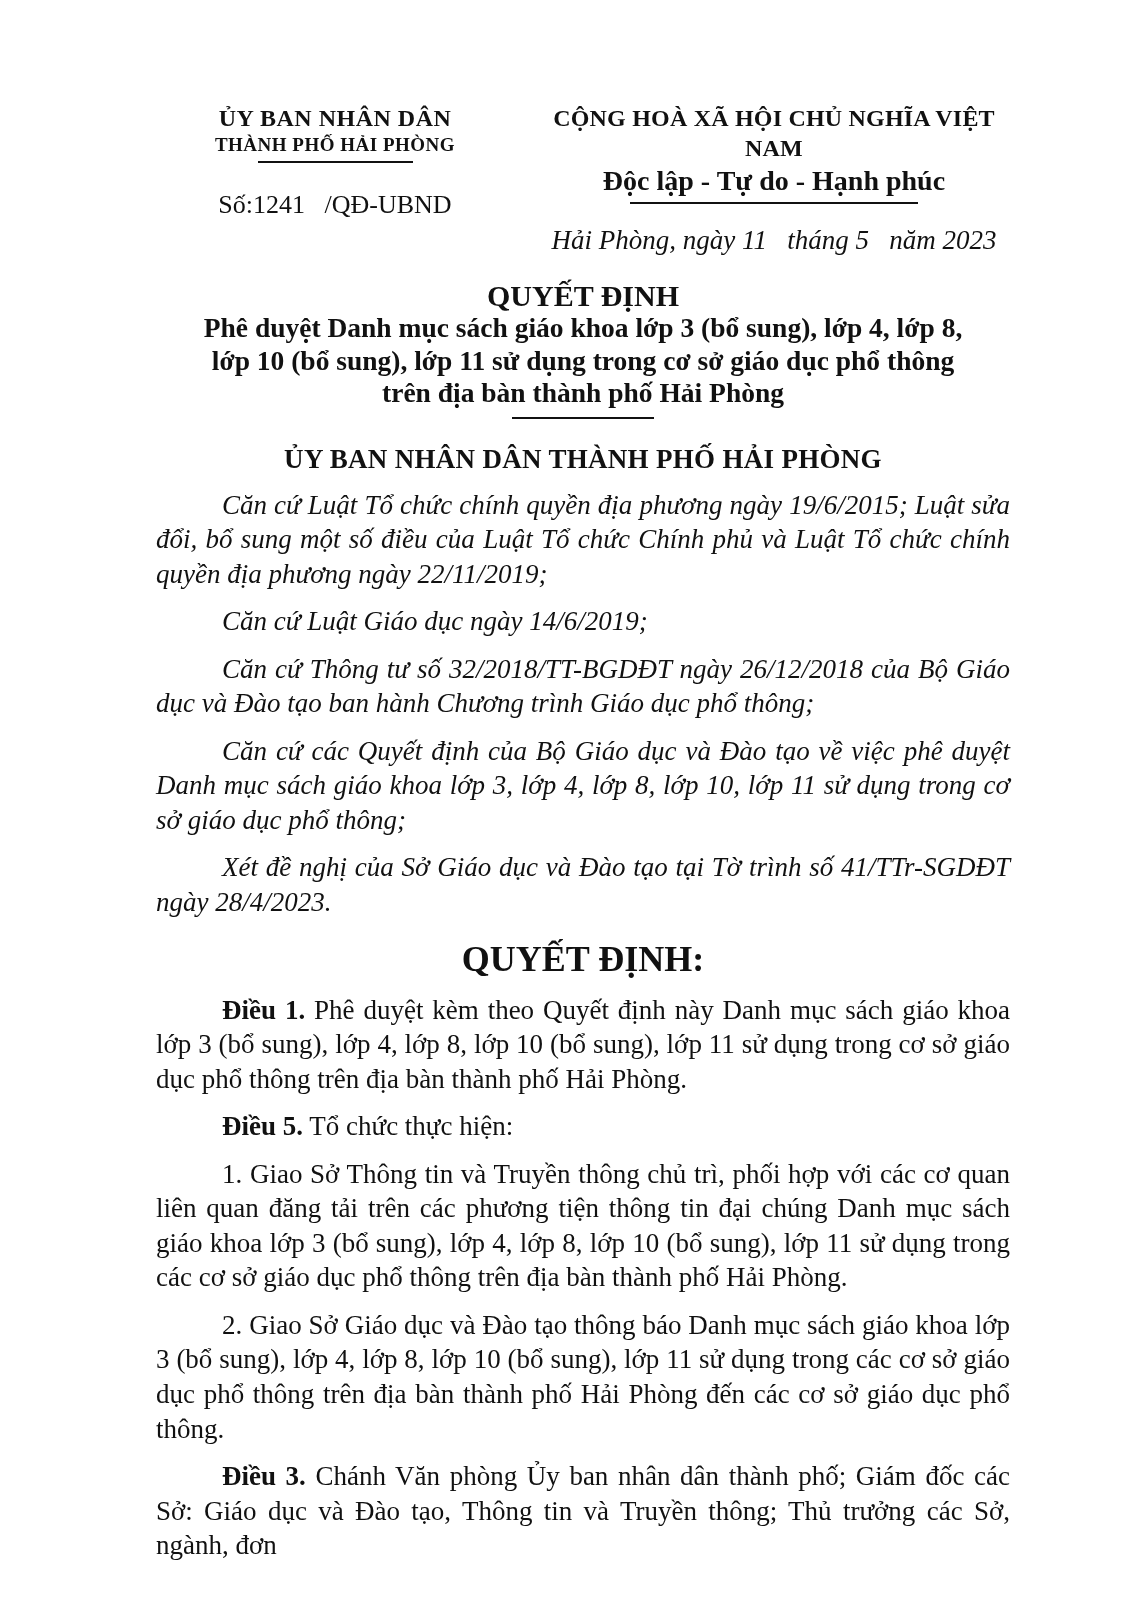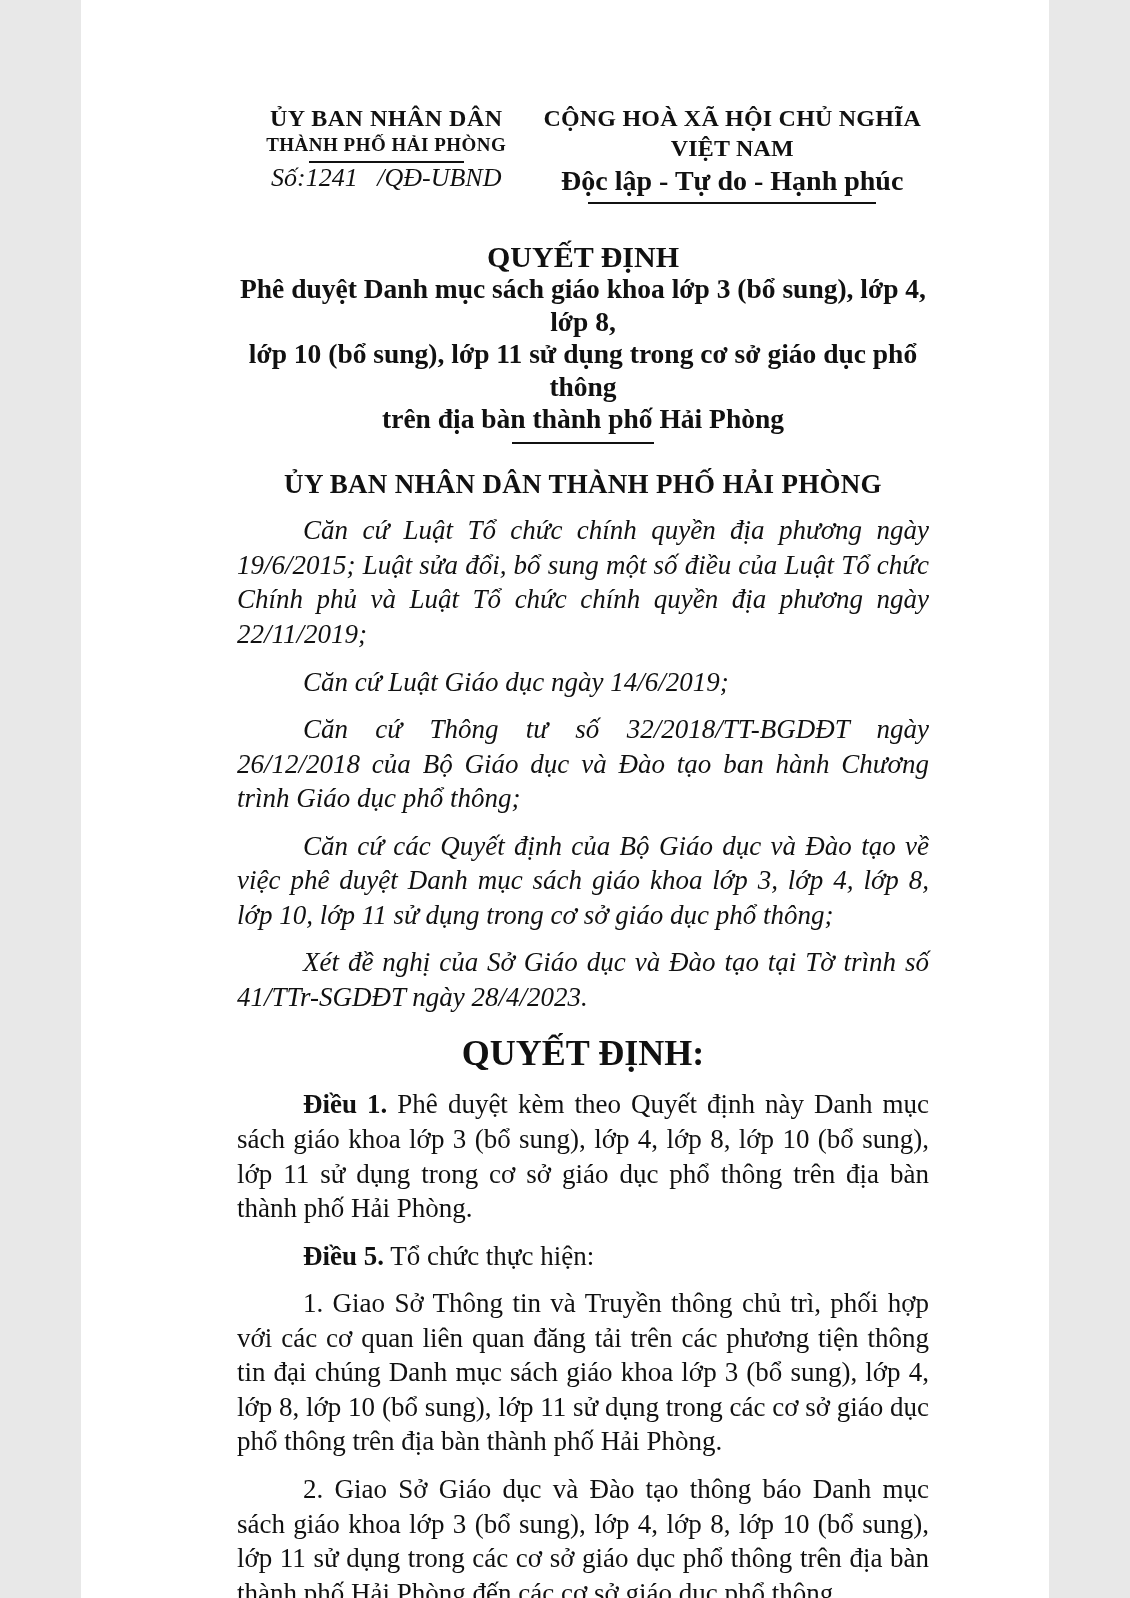--- a/index.html
+++ b/index.html
@@ -1,39 +1,39 @@
 <!DOCTYPE html>
 <html><head>
 <meta charset="utf-8">
 <style>
   * { box-sizing: border-box; }
   html, body { margin: 0; padding: 0; background: #e8e8e8; }
   .page {
-    width: 968px; height: 1598px;
+    width: 1130px; height: 1598px;
     margin: 0 auto;
     background: #ffffff;
     color: #111;
     font-family: "Liberation Serif", "DejaVu Serif", serif;
     padding: 103px 120px 0 156px;
     overflow: hidden;
   }
   
   .doc-header { display: flex; justify-content: space-between; }
   .issuer-block { width: 358px; text-align: center; }
   .issuer-line1 { font-weight: bold; font-size: 24px; line-height: 1.25; letter-spacing: .5px; }
   .issuer-line2 { font-weight: bold; font-size: 19px; line-height: 1.25; letter-spacing: .5px; }
   .issuer-rule { width: 155px; border: 0; border-top: 2px solid #111; margin: 4px auto 0 auto; }
-  .doc-number { font-size: 26px; white-space: pre; font-style: italic; }
+  .doc-number { font-size: 26px; margin-top: 27px; white-space: pre; }
   .national-block { width: 472px; text-align: center; }
   .national-line1 { font-weight: bold; font-size: 24px; line-height: 1.25; letter-spacing: .2px; }
   .national-line2 { font-weight: bold; font-size: 28px; line-height: 1.15; margin-top: 2px; }
   .national-rule { width: 288px; border: 0; border-top: 2px solid #111; margin: 5px auto 0 auto; }
   .place-date { font-style: italic; font-size: 27px; margin-top: 21px; white-space: pre; }
   
-  .title-block { text-align: center; margin-top: 36px; }
+  .title-block { text-align: center; margin-top: 23px; }
   .decision-kind { font-weight: bold; font-size: 30px; line-height: 1.1; }
   .title-line { font-weight: bold; font-size: 27.5px; line-height: 1.18; }
   .title-line:first-of-type { margin-top: 4px; }
   .title-rule { width: 142px; border: 0; border-top: 2.5px solid #111; margin: 7px auto 0 auto; }
   
   .authority-heading { text-align: center; font-weight: bold; font-size: 27px; margin-top: 25px; letter-spacing: .3px; }
   .recitals { }
   .recital {
     font-style: italic; font-size: 27px; line-height: 1.28;
     text-align: justify; text-indent: 66px; margin: 13px 0 0 0;
@@ -54,20 +54,21 @@
     <div class="issuer-block">
       <div class="issuer-line1">ỦY BAN NHÂN DÂN</div>
       <div class="issuer-line2">THÀNH PHỐ HẢI PHÒNG</div>
       <hr class="issuer-rule">
       <div class="doc-number">Số:1241   /QĐ-UBND</div>
     </div>
     <div class="national-block">
       <div class="national-line1">CỘNG HOÀ XÃ HỘI CHỦ NGHĨA VIỆT NAM</div>
       <div class="national-line2">Độc lập - Tự do - Hạnh phúc</div>
       <hr class="national-rule">
+      <div class="place-date">Hải Phòng, ngày 11   tháng 5   năm 2023</div>
     </div>
   </div>
 
   <div class="title-block">
     <div class="decision-kind">QUYẾT ĐỊNH</div>
     <div class="title-line">Phê duyệt Danh mục sách giáo khoa lớp 3 (bổ sung), lớp 4, lớp 8,</div>
     <div class="title-line">lớp 10 (bổ sung), lớp 11 sử dụng trong cơ sở giáo dục phổ thông</div>
     <div class="title-line">trên địa bàn thành phố Hải Phòng</div>
     <hr class="title-rule">
   </div>

